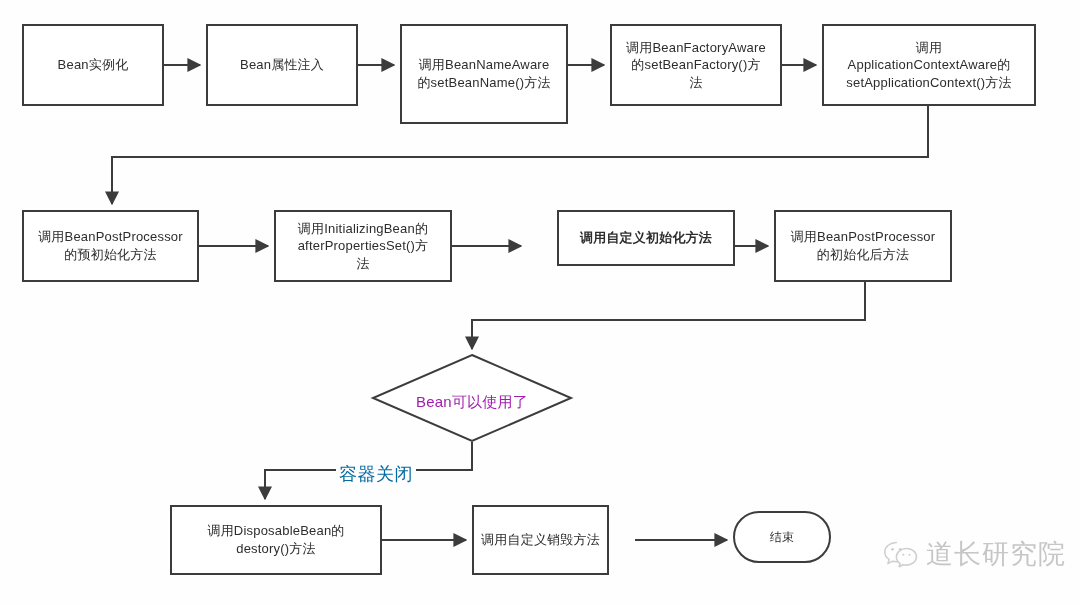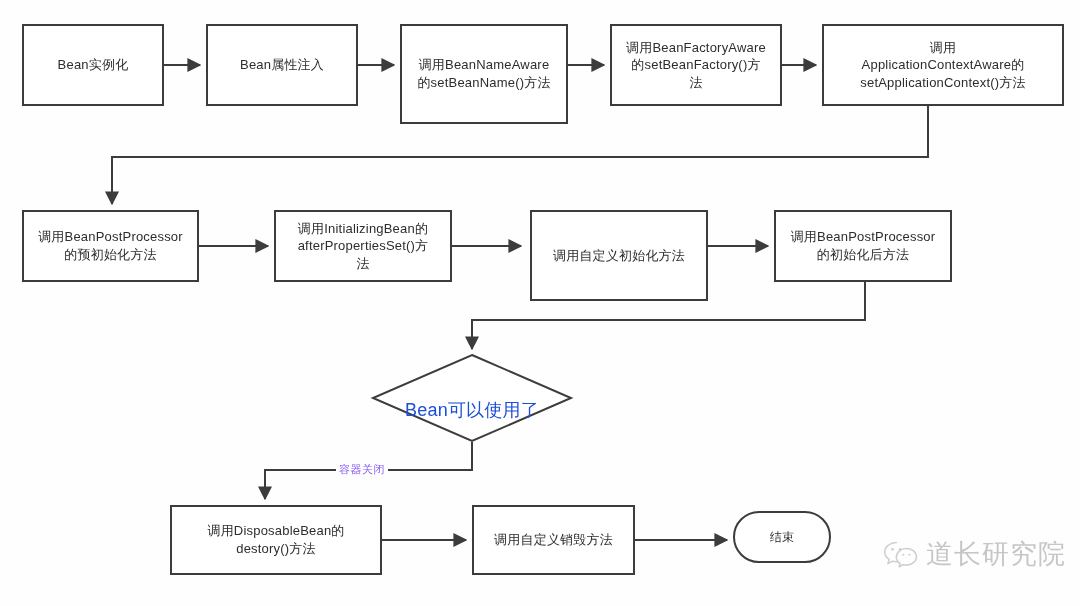--- a/index.html
+++ b/index.html
@@ -54,35 +54,35 @@
   }
   .diamond-wrap svg {
     position: absolute;
     left: 0;
     top: 0;
     overflow: visible;
   }
   .diamond-text {
     position: absolute;
     left: 0;
-    top: 12px;
+    top: 4px;
     width: 100%;
     height: 100%;
     display: flex;
     align-items: center;
     justify-content: center;
+    font-size: 15px;
+    color: #a21caf;
+    letter-spacing: 0.2px;
+  }
+  .edge-label {
+    position: absolute;
+    background: #fefefe;
     font-size: 18px;
-    color: #1d4ed8;
-    letter-spacing: 0.2px;
-  }
-  .edge-label {
-    position: absolute;
-    background: #fefefe;
-    font-size: 11px;
-    color: #8b5cf6;
+    color: #0369a1;
     padding: 0 3px;
     letter-spacing: 0.5px;
     white-space: nowrap;
   }
   .watermark {
     position: absolute;
     display: flex;
     align-items: center;
     gap: 8px;
     color: #c9c9c9;
@@ -138,59 +138,59 @@
     <span class="node-label">调用BeanNameAware
 的setBeanName()方法</span>
   </div>
 
   <div class="node" style="left:610px;top:24px;width:172px;height:82px;">
     <span class="node-label">调用BeanFactoryAware
 的setBeanFactory()方
 法</span>
   </div>
 
-  <div class="node" style="left:822px;top:24px;width:242px;height:82px;">
+  <div class="node" style="left:822px;top:24px;width:214px;height:82px;">
     <span class="node-label">调用
 ApplicationContextAware的
 setApplicationContext()方法</span>
   </div>
 
   <div class="node" style="left:22px;top:210px;width:177px;height:72px;">
     <span class="node-label">调用BeanPostProcessor
 的预初始化方法</span>
   </div>
 
   <div class="node" style="left:274px;top:210px;width:178px;height:72px;">
     <span class="node-label">调用InitializingBean的
 afterPropertiesSet()方
 法</span>
   </div>
 
-  <div class="node" style="left:530px;top:210px;width:178px;height:91px;">
+  <div class="node" style="left:557px;top:210px;width:178px;height:56px;font-weight:bold;">
     <span class="node-label">调用自定义初始化方法</span>
   </div>
 
   <div class="node" style="left:774px;top:210px;width:178px;height:72px;">
     <span class="node-label">调用BeanPostProcessor
 的初始化后方法</span>
   </div>
 
   <div class="diamond-wrap" style="left:372px;top:354px;width:200px;height:88px;">
     <svg width="200" height="88" viewBox="0 0 200 88" xmlns="http://www.w3.org/2000/svg">
       <polygon points="100,1 199,44 100,87 1,44" fill="#ffffff" stroke="#3c3c3c" stroke-width="2"></polygon>
     </svg>
     <div class="diamond-text">Bean可以使用了</div>
   </div>
 
   <div class="node" style="left:170px;top:505px;width:212px;height:70px;">
     <span class="node-label">调用DisposableBean的
 destory()方法</span>
   </div>
 
-  <div class="node" style="left:472px;top:505px;width:163px;height:70px;">
+  <div class="node" style="left:472px;top:505px;width:137px;height:70px;">
     <span class="node-label">调用自定义销毁方法</span>
   </div>
 
   <div class="node terminator" style="left:733px;top:511px;width:98px;height:52px;">
     <span class="node-label">结束</span>
   </div>
 
   <div class="edge-label" style="left:336px;top:462px;">
     <span>容器关闭</span>
   </div>

